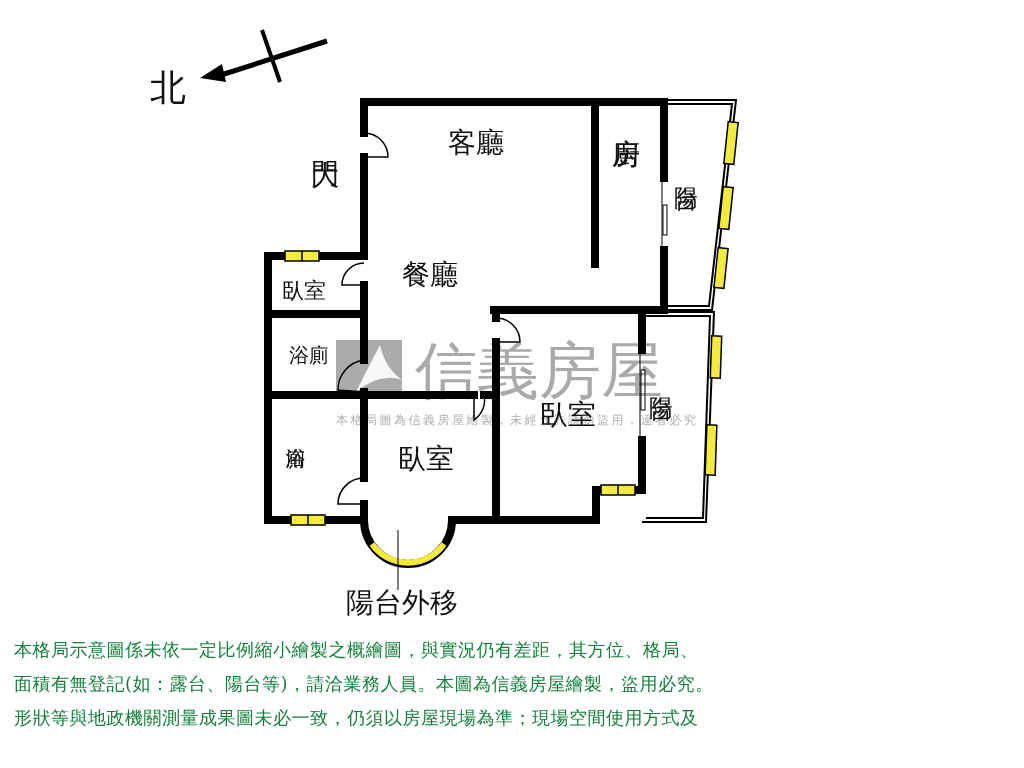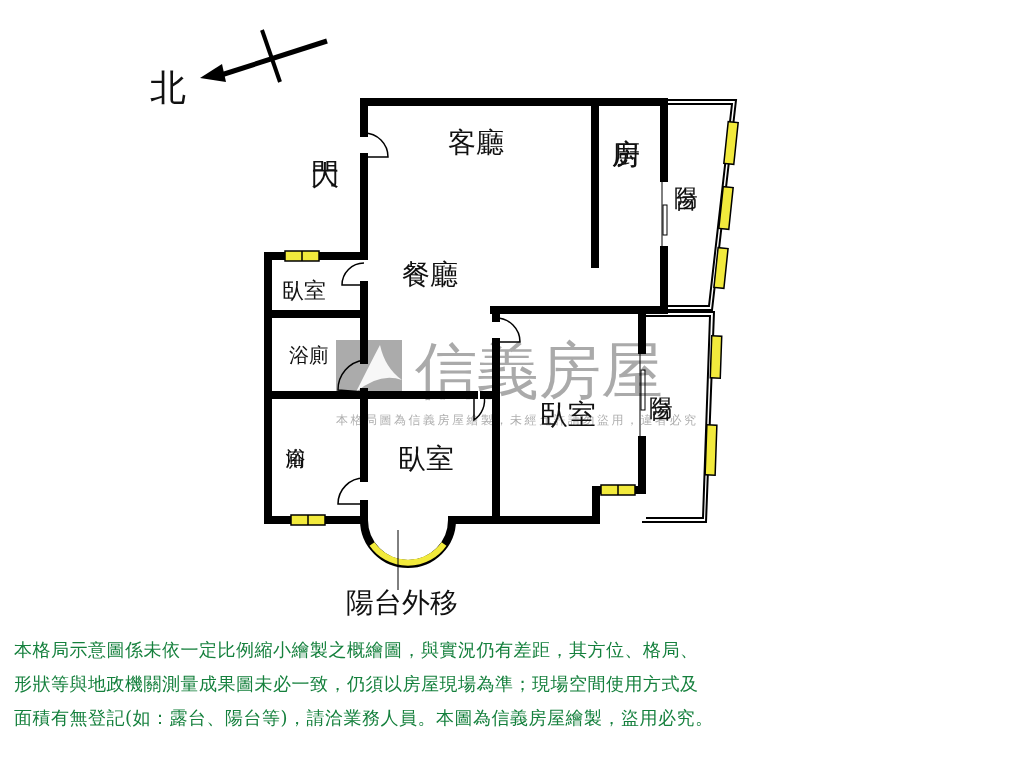--- a/index.html
+++ b/index.html
@@ -122,15 +122,15 @@
   <text class="lbl" x="289" y="362" font-size="20">浴廁</text>
   <text class="lbl" x="296" y="432" font-size="20" style="writing-mode:vertical-rl">浴廁</text>
   <text class="lbl" x="398" y="468" font-size="28">臥室</text>
   <text class="lbl" x="540" y="424" font-size="28">臥室</text>
   <text class="lbl" x="661" y="378" font-size="24" style="writing-mode:vertical-rl">陽台</text>
   <text class="lbl" x="346" y="612" font-size="28">陽台外移</text>
 </svg>
 
 <div id="disclaimer">
   <div>本格局示意圖係未依一定比例縮小繪製之概繪圖，與實況仍有差距，其方位、格局、</div>
+  <div>面積有無登記(如：露台、陽台等)，請洽業務人員。本圖為信義房屋繪製，盜用必究。</div>
   <div>形狀等與地政機關測量成果圖未必一致，仍須以房屋現場為準；現場空間使用方式及</div>
-  <div>面積有無登記(如：露台、陽台等)，請洽業務人員。本圖為信義房屋繪製，盜用必究。</div>
 </div>
 
 </body></html>

